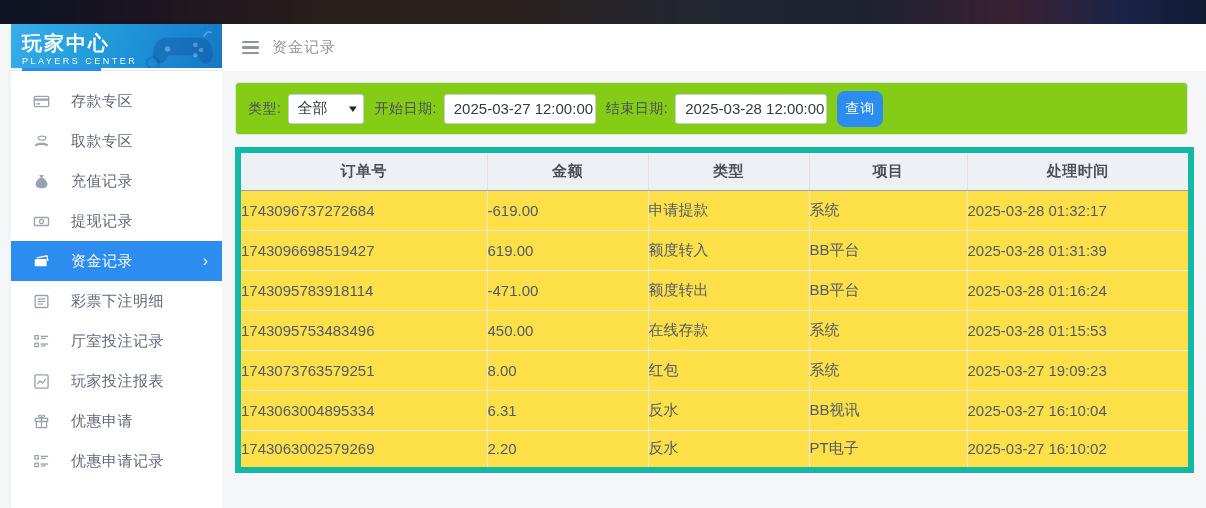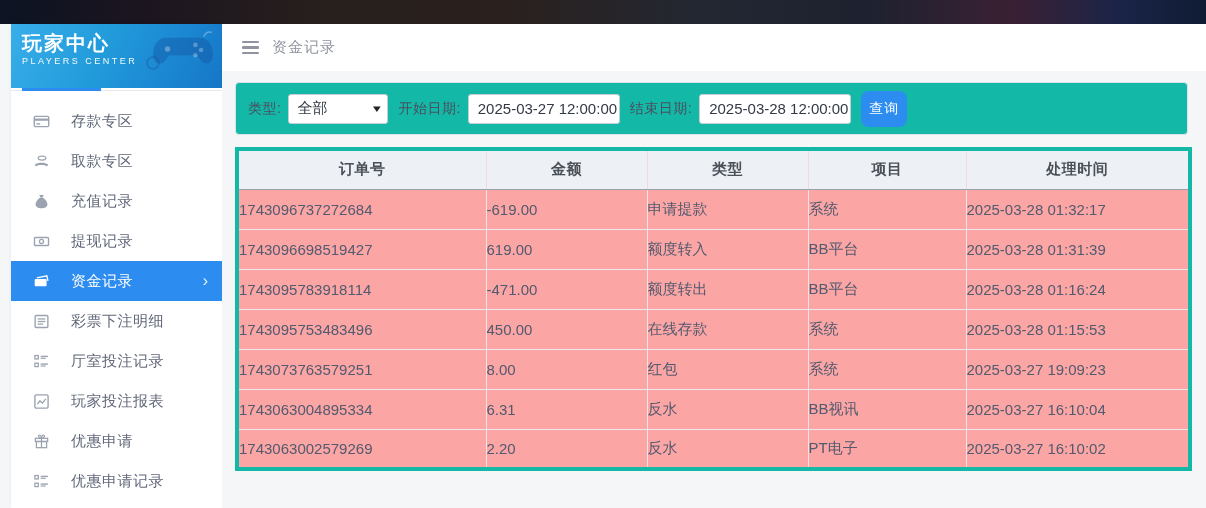--- a/index.html
+++ b/index.html
@@ -12,21 +12,21 @@
   .top-strip {
     position:absolute; left:0; top:0; width:1206px; height:24px;
     background:linear-gradient(90deg,#0c1322 0%,#1c1520 12%,#28201c 28%,#2a211e 42%,#232732 58%,#1e2230 72%,#3a2033 84%,#1a2448 93%,#101b33 100%);
   }
   
   .sidebar {
     position:absolute; left:11px; top:24px; width:211px; height:484px;
     background:#ffffff; box-shadow:1px 0 4px rgba(0,0,0,.10);
   }
   .sidebar-header {
-    position:relative; height:64px; overflow:hidden;
+    position:relative; height:44px; overflow:hidden;
     background:linear-gradient(115deg,#38aeea 0%,#219ada 45%,#1b86d2 75%,#1577c6 100%);
     padding:7px 0 8px 11px; color:#fff;
   }
   .app-title { font-size:20px; font-weight:bold; letter-spacing:2px; line-height:24px; }
   .app-subtitle { font-size:9px; letter-spacing:2.5px; line-height:12px; opacity:.95; }
   .gamepad { position:absolute; right:6px; top:4px; }
   .header-circle { position:absolute; right:62px; top:32px; width:14px; height:14px;
     border:2px solid rgba(20,80,150,.30); border-radius:50%; }
   .section-title {
     padding:16px 0 6px 11px; font-size:19px; color:#9ca3ab; letter-spacing:1px;
@@ -47,43 +47,43 @@
   
   .main { position:absolute; left:222px; top:24px; right:0; bottom:0; background:#f5f6f8; }
   .topbar {
     height:47px; background:#ffffff; display:flex; align-items:center; padding-left:20px;
   }
   .hamburger { display:inline-flex; flex-direction:column; gap:3px; cursor:pointer; }
   .hamburger i { display:block; width:17px; height:2.5px; background:#8f949e; border-radius:1px; }
   .breadcrumb { margin-left:13px; font-size:15px; color:#8f949e; letter-spacing:1px; }
   .filter-panel {
     margin:11px 18px 0 13px; height:53px;
-    background:#14b8a6; border:1px solid #dde2e9; border-radius:4px;
+    background:#84cc16; border:1px solid #dde2e9; border-radius:4px;
     display:flex; align-items:center; padding-left:12px; font-size:14px; color:#495060;
   }
   .flabel { margin-right:7px; letter-spacing:.5px; }
   .fselect {
-    width:100px; height:30px; background:#fff; border:1px solid #c5cdd5; border-radius:3px;
+    width:76px; height:30px; background:#fff; border:1px solid #c5cdd5; border-radius:3px;
     display:flex; align-items:center; padding:0 8px; margin-right:10px; cursor:pointer;
     color:#333a45; font-size:15px; justify-content:space-between;
   }
   .fselect .car { font-size:11px; color:#222; transform:scaleX(1.4); }
   .finput {
     width:152px; height:30px; border:1px solid #c5cdd5; border-radius:3px; background:#fff;
     font-family:inherit; font-size:15px; color:#333a45; padding:0 0 0 9px; margin-right:10px;
   }
   .fbtn {
     width:46px; height:36px; margin-left:0px; border:none; border-radius:8px;
     background:#2d8cf0; color:#fff; font-size:14px; font-family:inherit; cursor:pointer;
     letter-spacing:1px;
   }
   
   .fund-table {
     margin:12px 28px 0 13px; border-collapse:collapse; width:953px; table-layout:fixed;
-    background:#fca5a5; border:4px solid #14b8a6;
+    background:#fde047; border:6px solid #14b8a6;
   }
   .fund-table col.c0{width:249px} .fund-table col.c1{width:161px}
   .fund-table col.c2{width:161px} .fund-table col.c3{width:158px}
   .fund-table col.c4{width:224px}
   .fund-table th {
     height:40px; background:#edf0f5; color:#4a5058; font-size:15px; font-weight:bold;
     border-right:1px solid #f1dcdc; border-bottom:1px solid #9b9fa8; text-align:center;
     letter-spacing:.5px;
   }
   .fund-table td {

